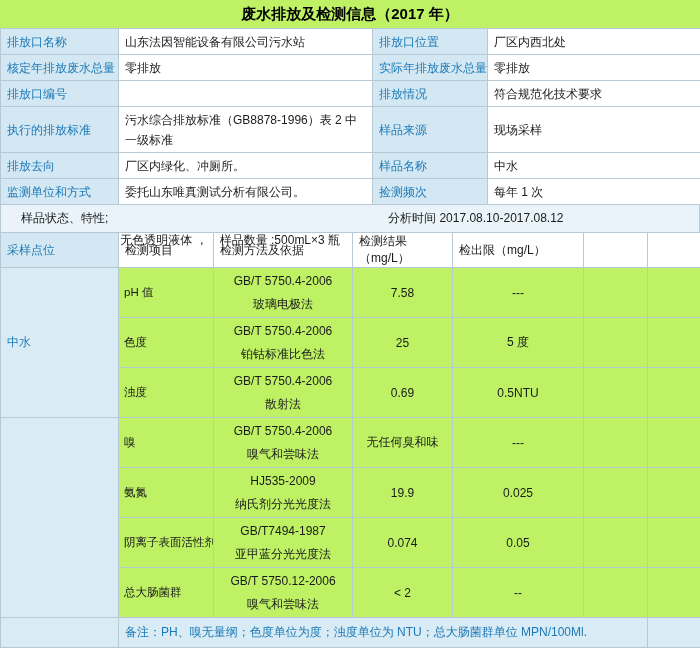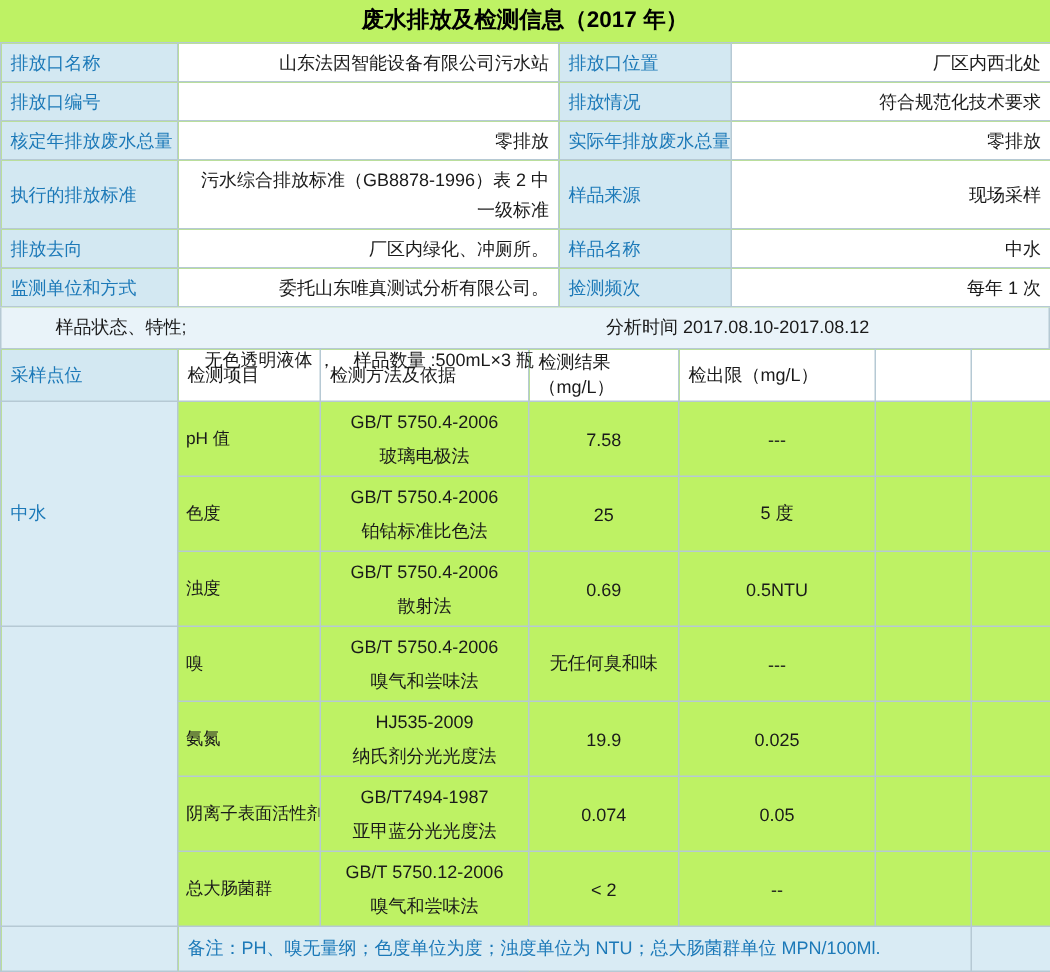--- a/index.html
+++ b/index.html
@@ -12,30 +12,30 @@
   }
   html,body{margin:0;padding:0;background:#ffffff;}
   body{font-family:"Liberation Sans","DejaVu Sans",sans-serif;color:var(--text);}
   .page{width:700px;height:648px;box-sizing:border-box;background:#bef264;}
   .title{height:28px;line-height:28px;text-align:center;font-size:15px;font-weight:bold;color:#000;}
   table{border-collapse:collapse;table-layout:fixed;width:700px;}
   td{border:1px solid var(--border);font-size:12px;box-sizing:border-box;overflow:hidden;vertical-align:middle;}
   
   .info td{padding:2px 6px;line-height:20px;}
   .info .lbl{background:var(--label-bg);color:var(--accent-text);white-space:nowrap;}
-  .info .val{background:#fff;color:var(--text);text-align:right;}
+  .info .val{background:#fff;color:var(--text);}
   tr.r26{height:26px;}
   tr.r46{height:46px;}
   
   .samplebar{
     height:27px;border-left:1px solid var(--border);border-right:1px solid var(--border);
     background:var(--sample-bg);display:flex;align-items:center;
     font-size:12px;color:var(--text);padding:0 4px 0 8px;white-space:nowrap;
   }
-  .samplebar .g1{margin-left:28px;}
+  .samplebar .g1{margin-left:12px;}
   .samplebar .g2{margin-left:12px;margin-top:44px;}
   .samplebar .g3{margin-left:48px;}
   
   .det td{padding:0 4px;text-align:center;}
   .det tr.hdr{height:28px;}
   .det tr.drow{height:50px;}
   .det tr.remark{height:30px;}
   .det .lblh{background:var(--label-bg);color:var(--accent-text);text-align:left;padding-left:6px;margin-left:16px;}
   .det .hcell{background:#fff;text-align:left;padding-left:6px;}
   .det .bigcell{background:var(--panel-bg);}
@@ -59,30 +59,30 @@
         <col style="width:213px">
       </colgroup>
     <tbody>
         <tr class="r26">
       <td class="lbl">排放口名称</td>
       <td class="val">山东法因智能设备有限公司污水站</td>
       <td class="lbl">排放口位置</td>
       <td class="val">厂区内西北处</td>
     </tr>
     <tr class="r26">
+      <td class="lbl">核定年排放废水总量</td>
+      <td class="val">零排放</td>
+      <td class="lbl">实际年排放废水总量</td>
+      <td class="val">零排放</td>
+    </tr>
+    <tr class="r26">
       <td class="lbl">排放口编号</td>
       <td class="val"></td>
       <td class="lbl">排放情况</td>
       <td class="val">符合规范化技术要求</td>
-    </tr>
-    <tr class="r26">
-      <td class="lbl">核定年排放废水总量</td>
-      <td class="val">零排放</td>
-      <td class="lbl">实际年排放废水总量</td>
-      <td class="val">零排放</td>
     </tr>
     <tr class="r46">
       <td class="lbl">执行的排放标准</td>
       <td class="val">污水综合排放标准（GB8878-1996）表 2  中一级标准</td>
       <td class="lbl">样品来源</td>
       <td class="val">现场采样</td>
     </tr>
     <tr class="r26">
       <td class="lbl">排放去向</td>
       <td class="val">厂区内绿化、冲厕所。</td>

